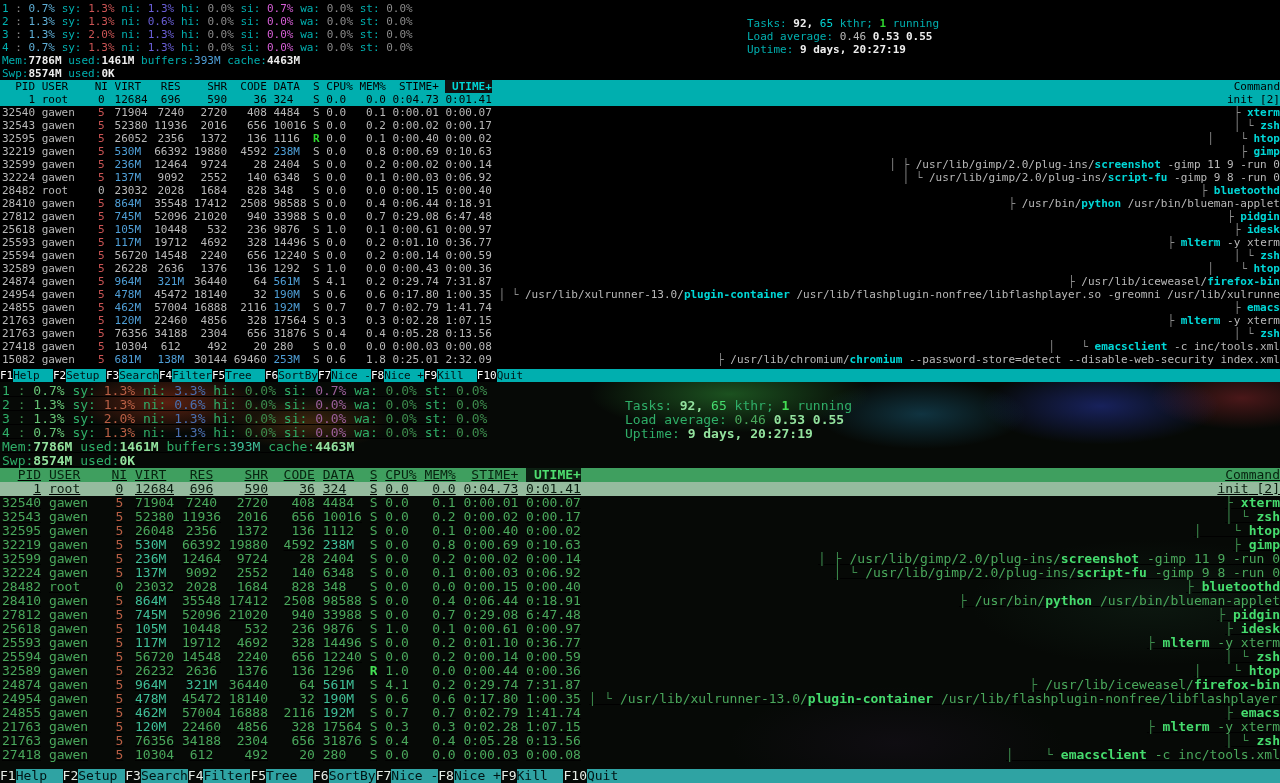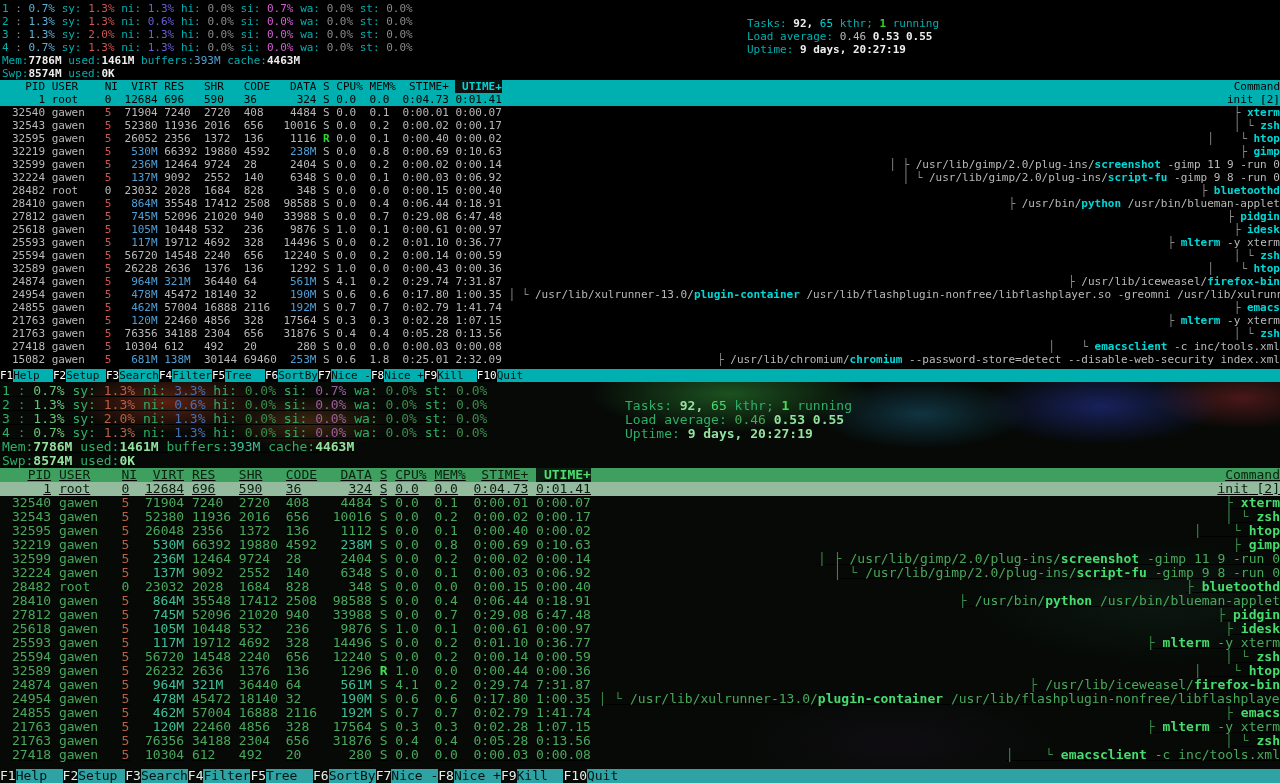--- a/index.html
+++ b/index.html
@@ -32,33 +32,33 @@
   .bold{color:var(--bold);font-weight:bold}
   .accent{color:var(--base)}
   .grn{color:var(--green);font-weight:bold}
   .v-us{color:var(--usv)}
   .v-sy{color:var(--red)}
   .v-ni{color:var(--blue)}
   .v-hi,.v-wa,.v-st{color:var(--dim)}
   .v-si{color:var(--mag)}
   .memv{color:var(--mem)}
 
-  .row{display:flex;gap:1ch;white-space:pre;overflow:hidden;padding-left:12px}
+  .row{display:flex;gap:1ch;white-space:pre;overflow:hidden;padding-left:2px}
   .c{flex:none;overflow:hidden}
   .c-pid{width:5ch;text-align:right}
   .c-user{width:7ch}
-  .c-ni{width:2ch;text-align:left}
-  .c-virt{width:5ch;text-align:right}
-  .c-res{width:5ch;text-align:left}
-  .c-shr{width:5ch;}
-  .c-code{width:5ch;text-align:left}
-  .c-data{width:5ch;text-align:right}
+  .c-ni{width:2ch;text-align:center}
+  .c-virt{width:5ch;text-align:left}
+  .c-res{width:5ch;text-align:center}
+  .c-shr{width:5ch;text-align:right}
+  .c-code{width:5ch;text-align:right}
+  .c-data{width:5ch;text-align:left}
   .c-s{width:1ch}
   .c-cpu{width:4ch;text-align:left}
-  .c-mem{width:4ch;text-align:left}
+  .c-mem{width:4ch;text-align:right}
   .c-stime{width:7ch;text-align:right}
   .c-utime{width:7ch;text-align:right}
   .c-cmd{flex:1 1 auto;min-width:0;text-align:right}
 
   .thead{background:var(--hdrbg);color:var(--hdrfg)}
   .thead .sort{background:var(--sortbg);color:var(--sortfg);font-weight:bold}
   .rows .row{color:var(--fg)}
   .nice{color:var(--red)}
   .running{color:var(--green);font-weight:bold}
   .tree{color:var(--dim)}

